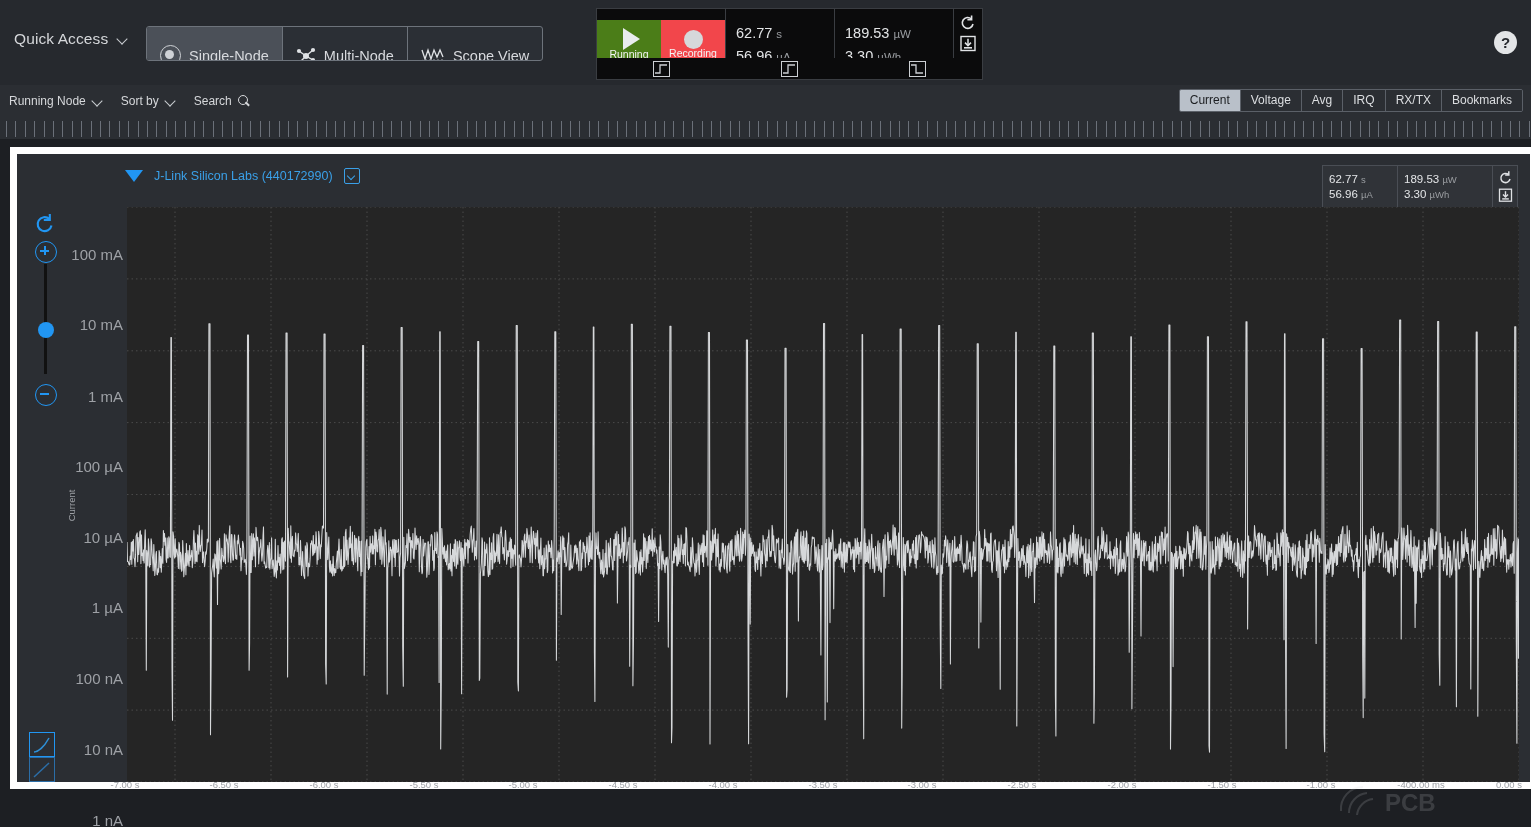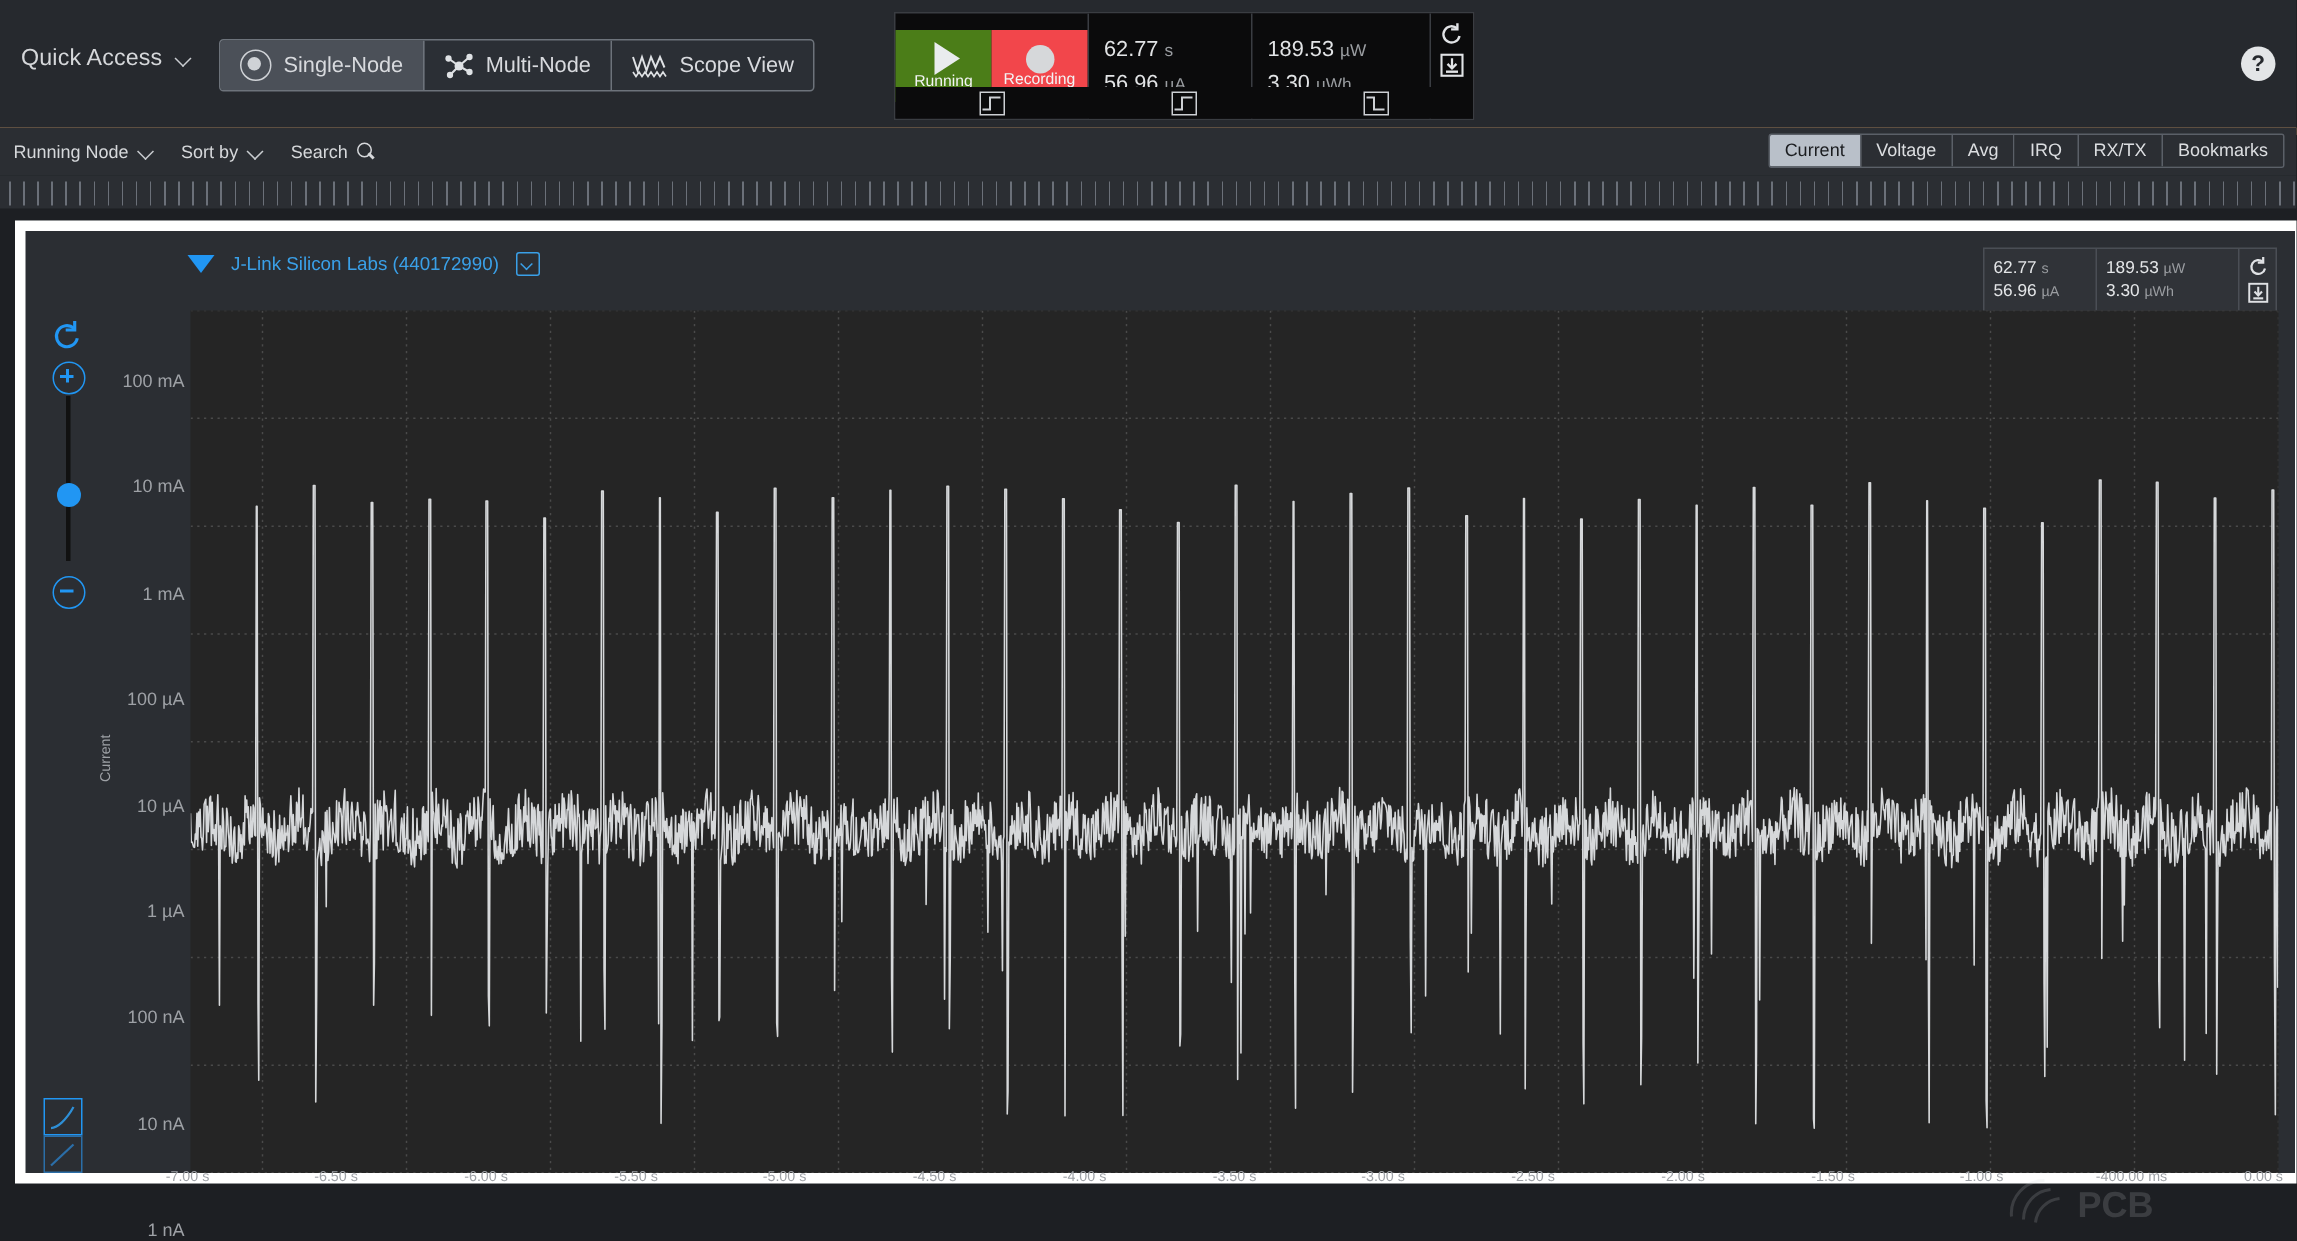--- a/index.html
+++ b/index.html
@@ -12,21 +12,21 @@
   .topbar{position:absolute;left:0;top:0;width:1531px;height:85px;background:#26292e;
           border-bottom:5px solid #fdba74;}
   .qa{position:absolute;left:14px;top:30px;display:flex;align-items:center;gap:9px;}
   .qa-label{font-size:15.5px;color:#d5d7da;letter-spacing:.1px;}
   .chev{width:13px;height:8px;position:relative;display:inline-block;}
   .chev:before{content:"";position:absolute;left:1px;top:0;width:7px;height:7px;
       border-left:1.6px solid #c9ccd0;border-bottom:1.6px solid #c9ccd0;
       transform:rotate(-45deg);}
   .modegroup{position:absolute;left:146px;top:26px;height:33px;display:flex;
              border:1px solid #6d737b;border-radius:3px;overflow:hidden;background:#2b2f35;}
-  .modebtn{display:flex;align-items:center;gap:8px;padding:0 13px;height:33px;
+  .modebtn{display:flex;align-items:center;gap:8px;padding:12px 13px;height:33px;
            font-size:14.5px;color:#d8dade;border-right:1px solid #6d737b;cursor:default;}
   .modebtn:last-child{border-right:none;}
   .modebtn.active{background:#4b5058;}
   .ico-radio{width:19px;height:19px;border-radius:50%;border:1.8px solid #cfd2d6;
              position:relative;flex:0 0 auto;}
   .ico-radio:after{content:"";position:absolute;left:4px;top:4px;width:9px;height:9px;
              border-radius:50%;background:#cfd2d6;}
   .ico-multi{width:20px;height:18px;flex:0 0 auto;}
   .ico-scope{width:24px;height:18px;flex:0 0 auto;}
 
@@ -117,21 +117,21 @@
              background:#2196f3;}
   .vr-minus{position:absolute;left:11px;top:172px;width:20px;height:20px;border-radius:50%;
             border:1.5px solid #2196f3;}
   .vr-minus:before{content:"";position:absolute;left:4px;top:8.2px;width:9px;height:1.6px;background:#2196f3;}
   .scaleicons{position:absolute;left:12px;top:578px;width:26px;height:48px;}
   .sci{width:24px;height:23px;border:1.3px solid #2b6ea8;display:block;}
   .sci.sel{border-color:#2196f3;}
 
   
   .yaxis{position:absolute;left:52px;top:46px;width:58px;height:582px;}
-  .ylab{position:absolute;right:4px;font-size:12px;color:#9ea1a6;white-space:nowrap;
+  .ylab{position:absolute;right:4px;font-size:15px;color:#9ea1a6;white-space:nowrap;
         transform:translateY(-50%);}
   .ytitle{position:absolute;left:2px;top:300px;font-size:9.5px;color:#9ea1a6;
           transform:rotate(-90deg) translateX(-50%);transform-origin:left center;white-space:nowrap;}
   .plot{position:absolute;left:110px;top:53px;width:1392px;height:575px;background:#252525;
         overflow:hidden;}
   .plot svg{display:block;}
 
   .annot{position:absolute;left:486px;top:294px;font-size:29px;color:#f01010;
          font-family:"Liberation Serif","DejaVu Serif",serif;white-space:nowrap;letter-spacing:.2px;}
 

